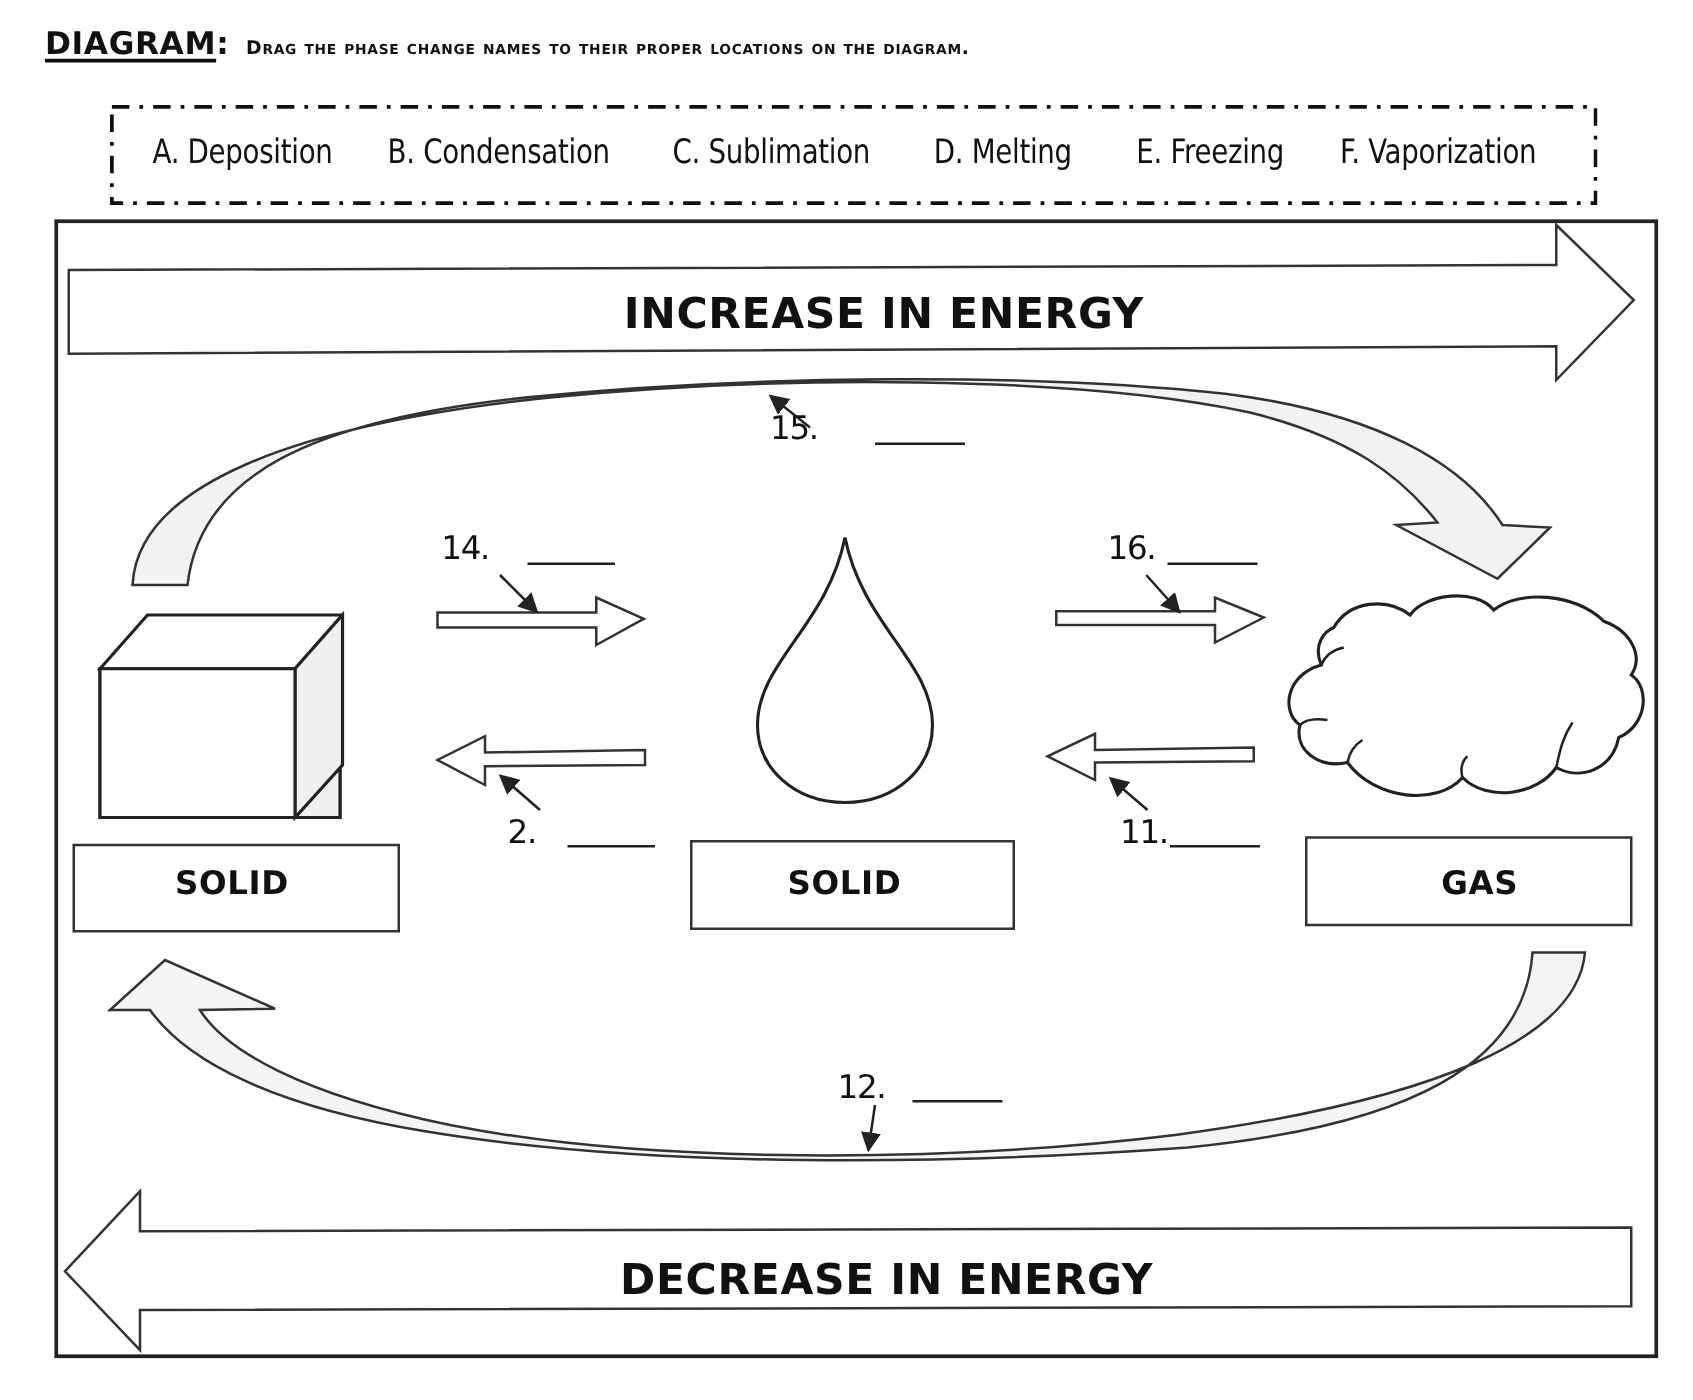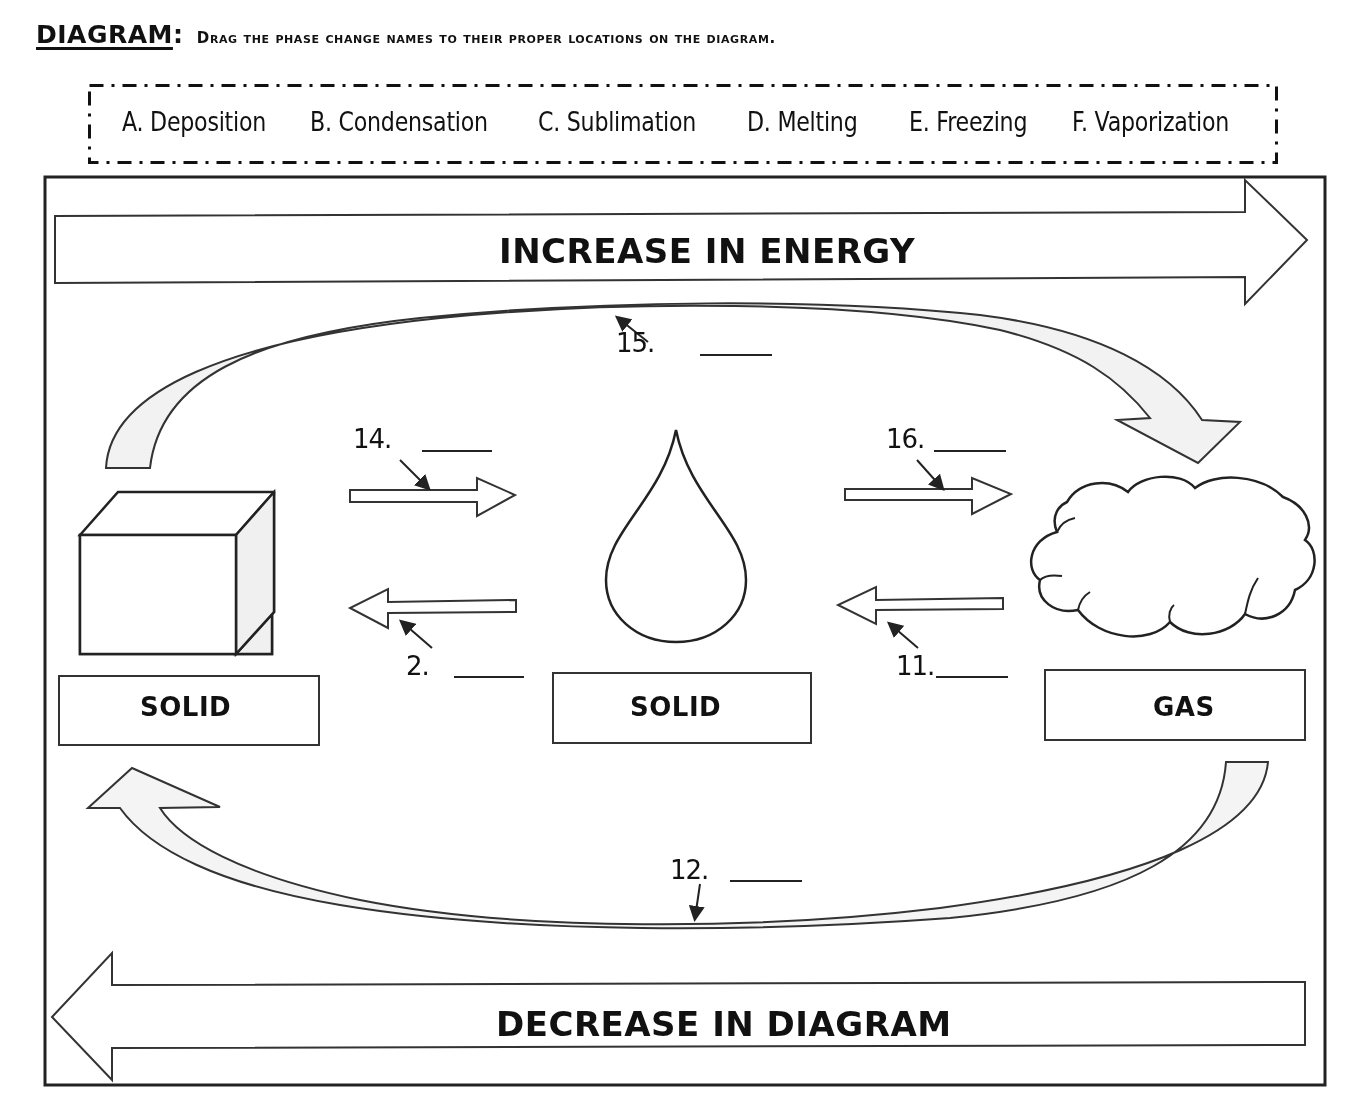--- a/index.html
+++ b/index.html
@@ -83,21 +83,21 @@
   </defs>
   <line x1="400" y1="460" x2="428" y2="488" stroke="#222" stroke-width="2" marker-end="url(#ah)"></line>
   <line x1="432" y1="648" x2="402" y2="622" stroke="#222" stroke-width="2" marker-end="url(#ah)"></line>
   <line x1="917" y1="460" x2="942" y2="488" stroke="#222" stroke-width="2" marker-end="url(#ah)"></line>
   <line x1="918" y1="648" x2="890" y2="624" stroke="#222" stroke-width="2" marker-end="url(#ah)"></line>
   <line x1="648" y1="342" x2="618" y2="318" stroke="#222" stroke-width="2" marker-end="url(#ah)"></line>
   <line x1="700" y1="884" x2="695" y2="918" stroke="#222" stroke-width="2" marker-end="url(#ah)"></line>
 </svg>
 
 <div class="txt energy" style="left:499px; top:231px;">INCREASE IN ENERGY</div>
-<div class="txt energy" style="left:496px; top:1004px;">DECREASE IN DIAGRAM</div>
+<div class="txt energy" style="left:496px; top:1004px;">DECREASE IN ENERGY</div>
 
 <div class="txt phase" style="left:140px; top:692px;">SOLID</div>
 <div class="txt phase" style="left:630px; top:692px;">SOLID</div>
 <div class="txt phase" style="left:1153px; top:692px;">GAS</div>
 
 <div class="num" style="left:616px; top:328px;">15.</div>
 <div class="slot" style="left:700px; top:326px; width:72px;"></div>
 
 <div class="num" style="left:353px; top:424px;">14.</div>
 <div class="slot" style="left:422px; top:422px; width:70px;"></div>

